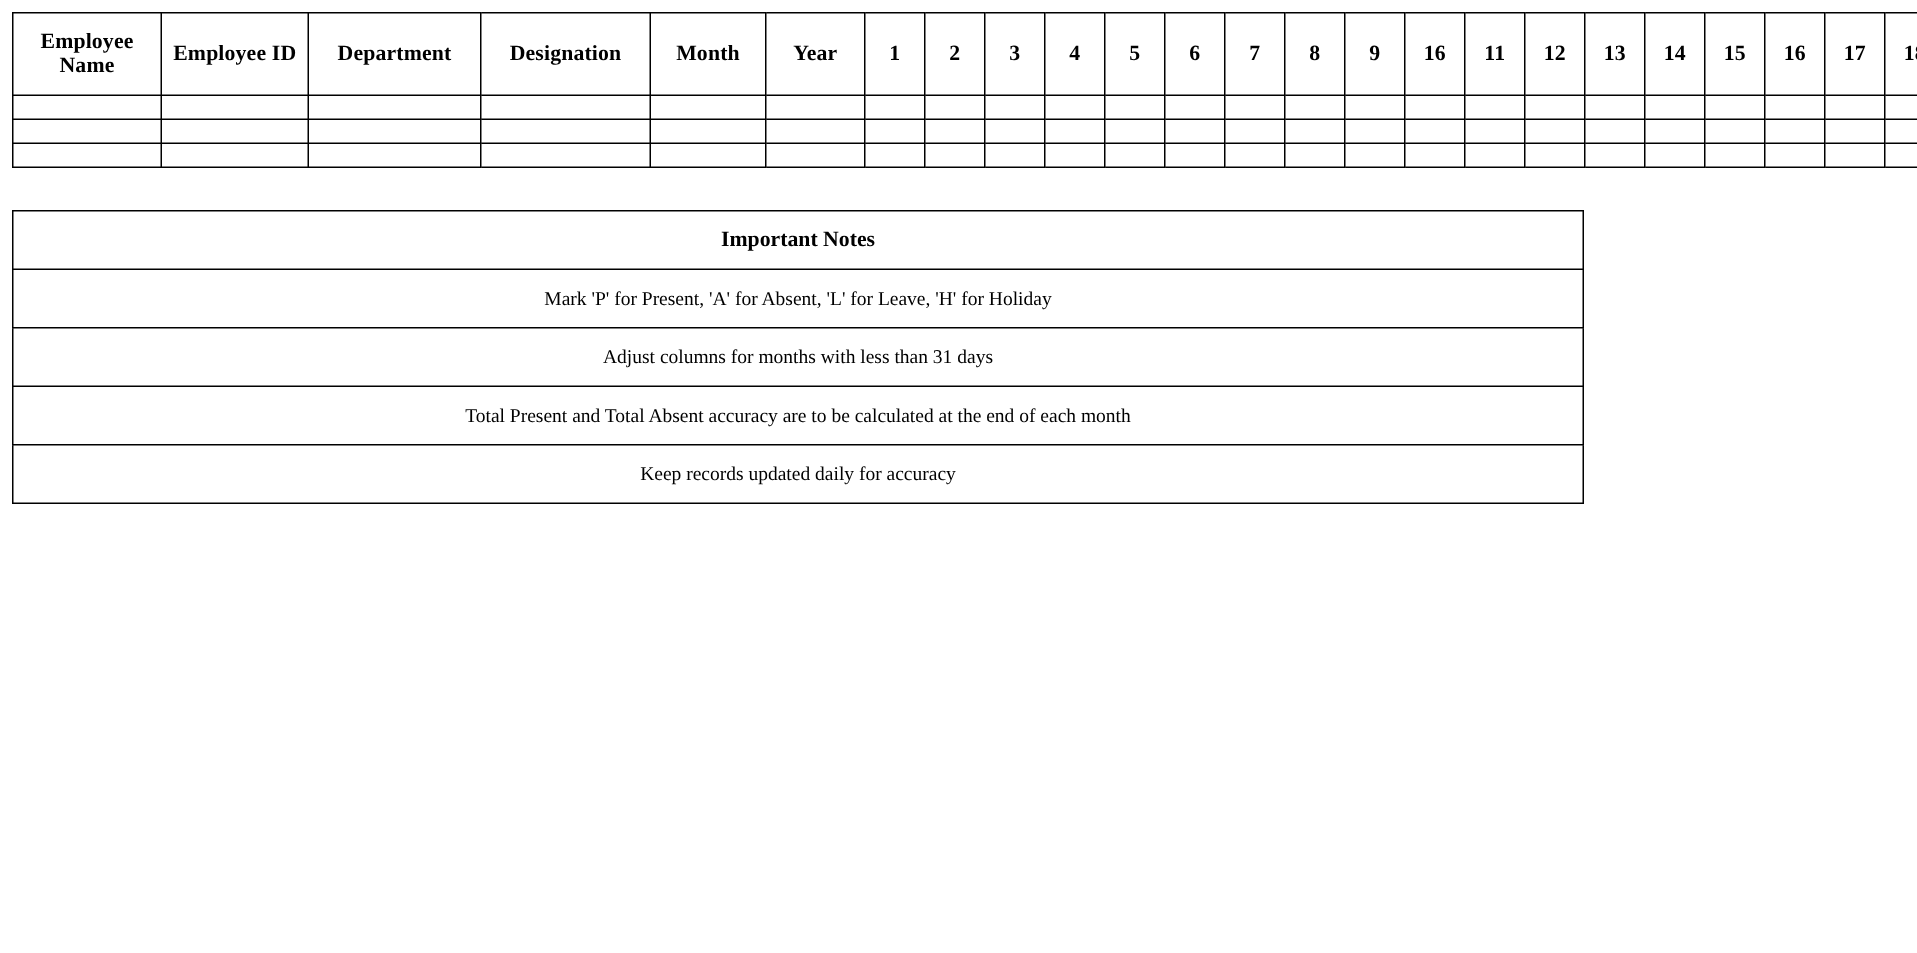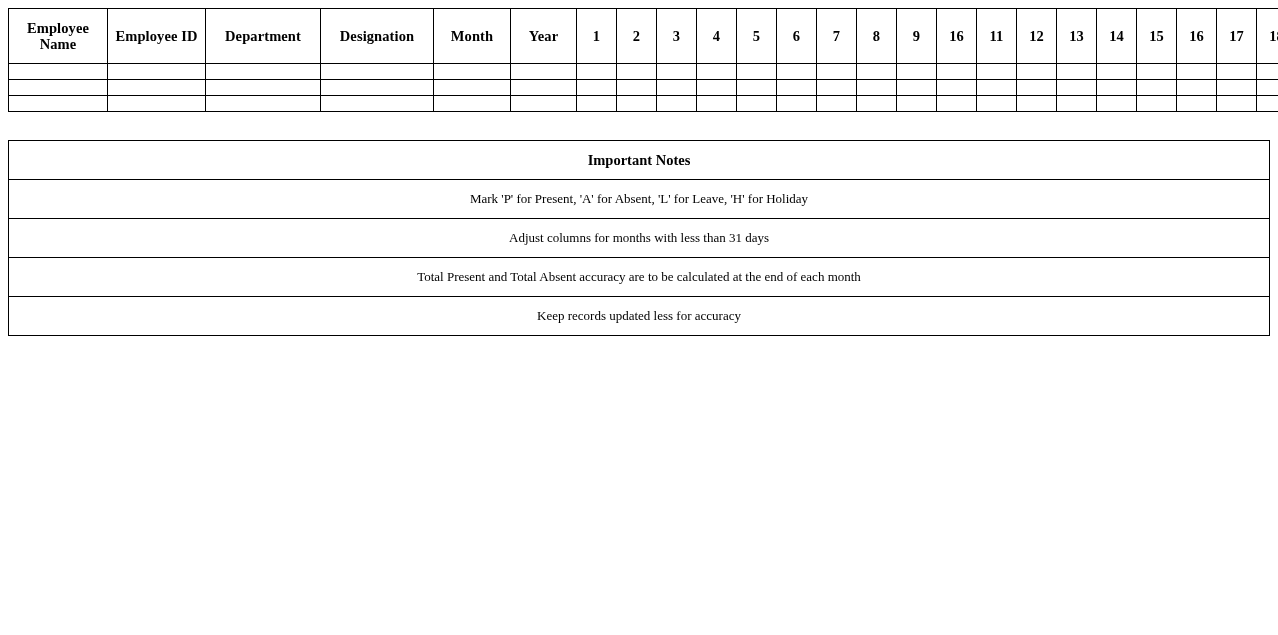--- a/index.html
+++ b/index.html
@@ -53,21 +53,21 @@
   .col-desig     { width: 106px; }
   .col-month     { width: 70px; margin-top: 18px; }
   .col-year      { width: 59px; font-family: Liberation Serif, serif; }
   .col-day       { width: 33px; }
 
   
   #notes-wrap {
     position: absolute;
     left: 8px;
     top: 140px;
-    width: 1262px;
+    width: 1048px;
   }
   #notes-table {
     width: 100%;
   }
   #notes-table td {
     height: 34px;
     text-align: center;
     vertical-align: middle;
     font-size: 13px;
     padding: 2px 6px;
@@ -205,17 +205,17 @@
     <tr>
           <td>Mark 'P' for Present, 'A' for Absent, 'L' for Leave, 'H' for Holiday</td>
         </tr>
         <tr>
           <td>Adjust columns for months with less than 31 days</td>
         </tr>
         <tr>
           <td>Total Present and Total Absent accuracy are to be calculated at the end of each month</td>
         </tr>
         <tr>
-          <td>Keep records updated less for accuracy</td>
+          <td>Keep records updated daily for accuracy</td>
         </tr>
       </tbody>
   </table>
 </div>
 
 </body></html>

